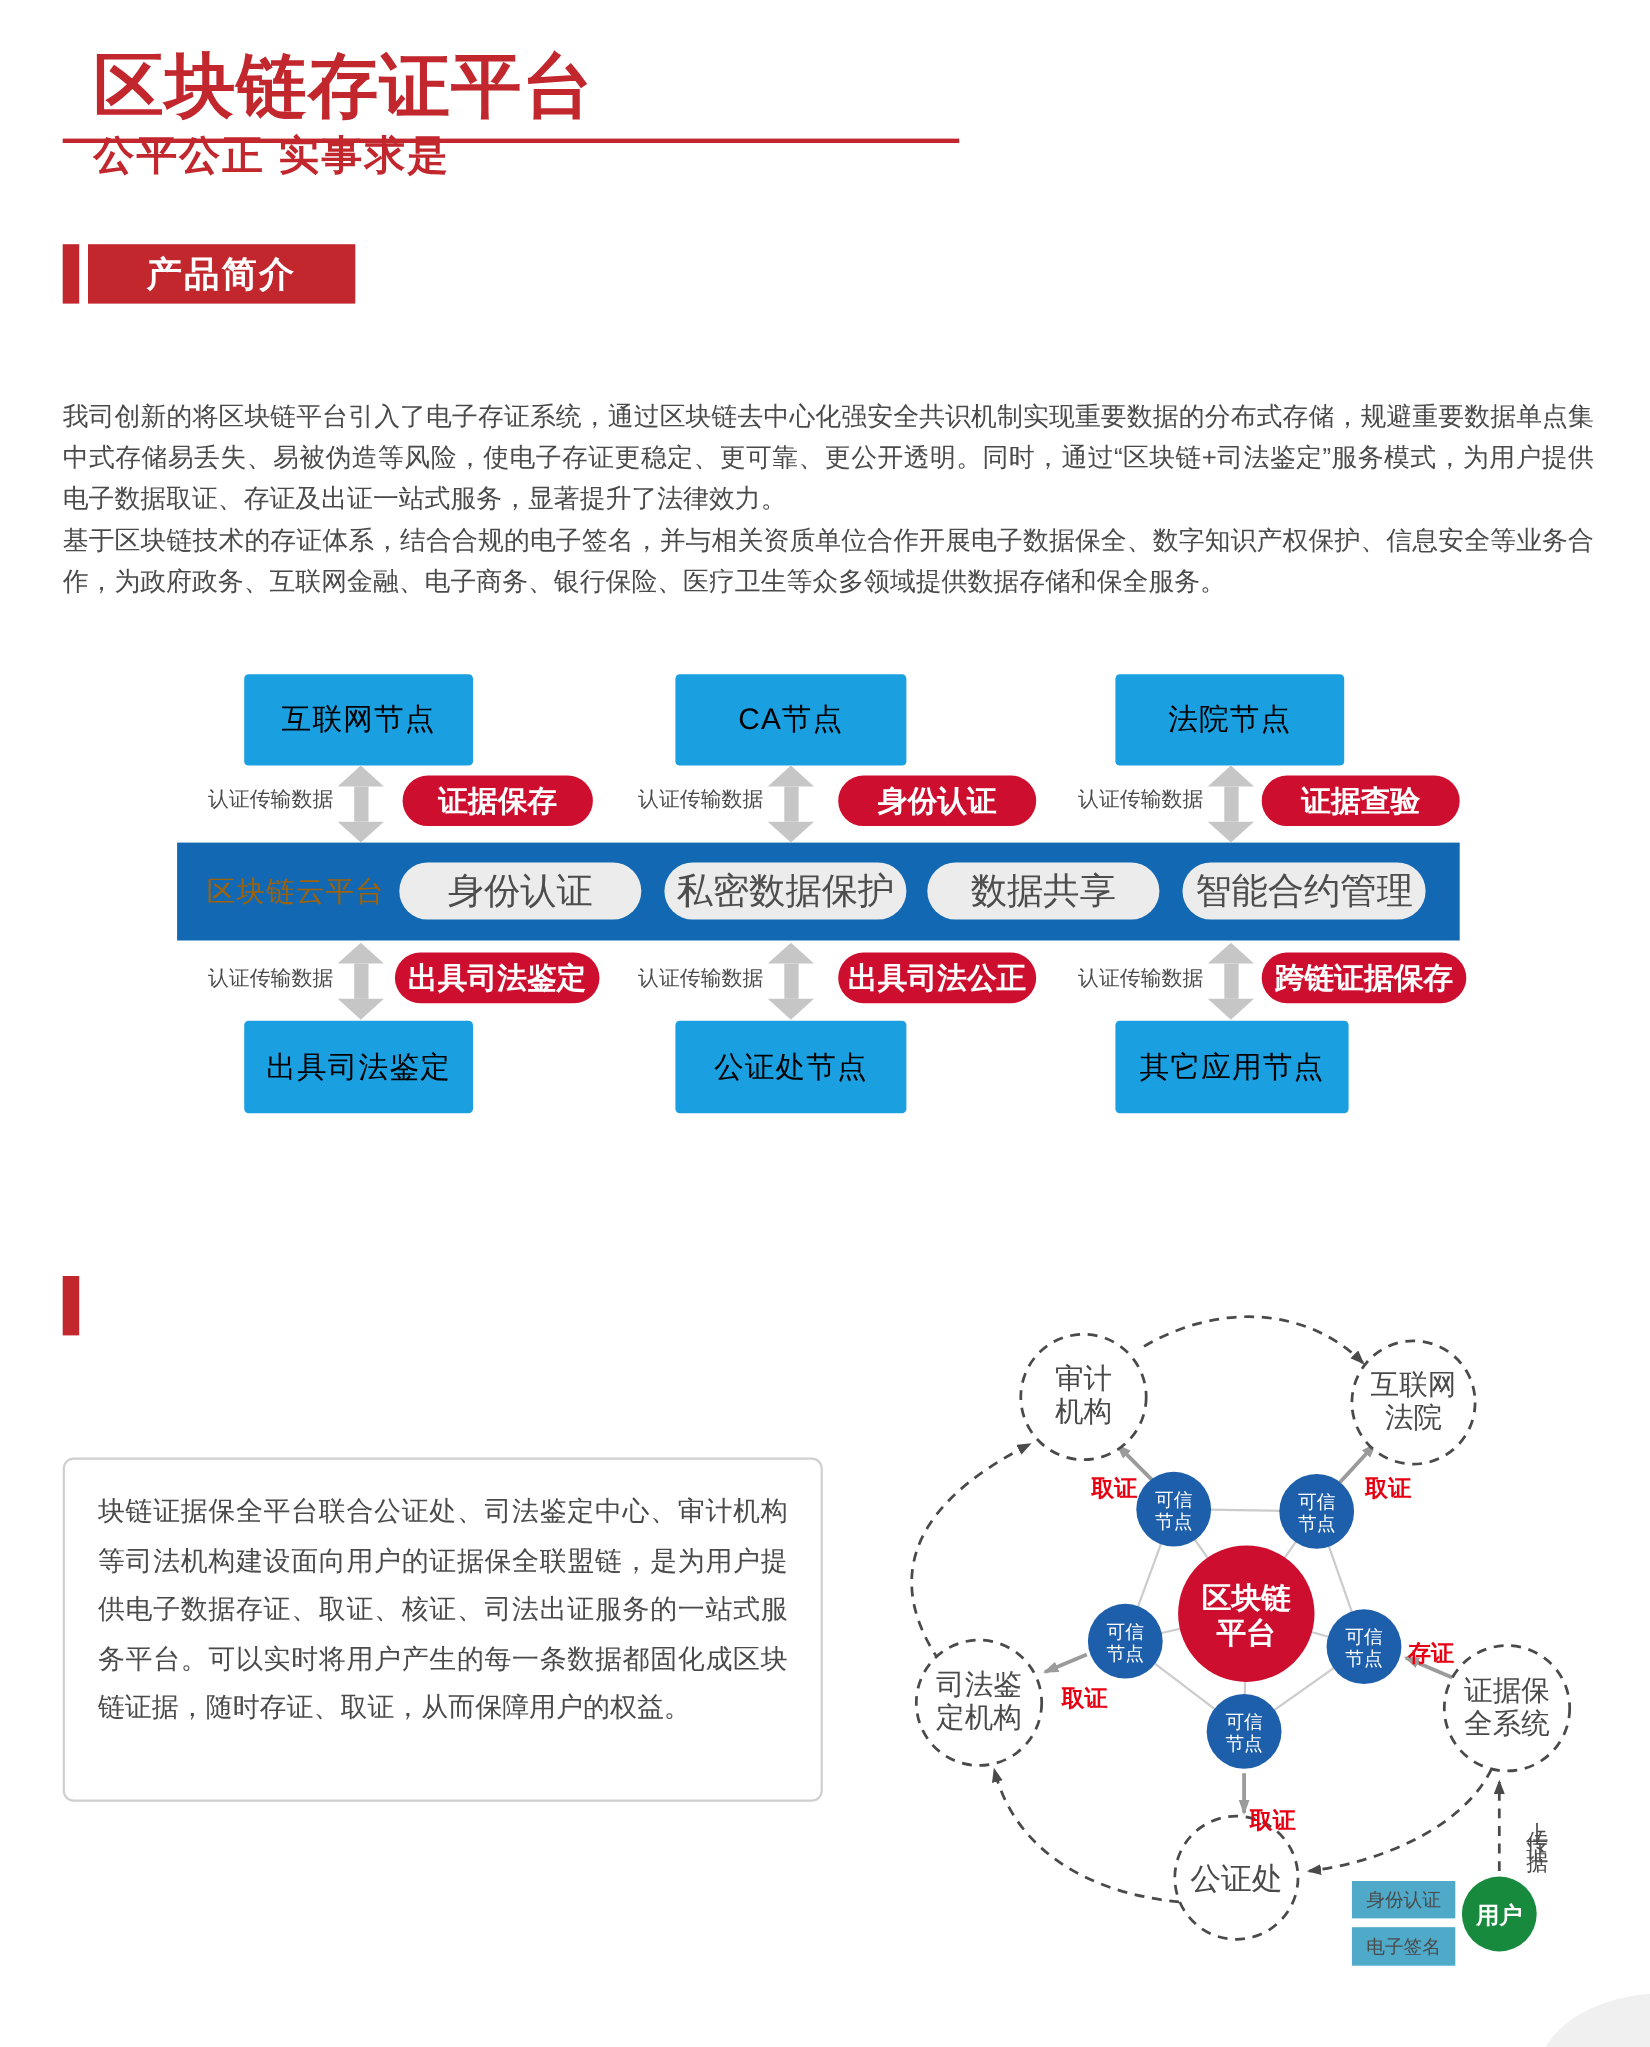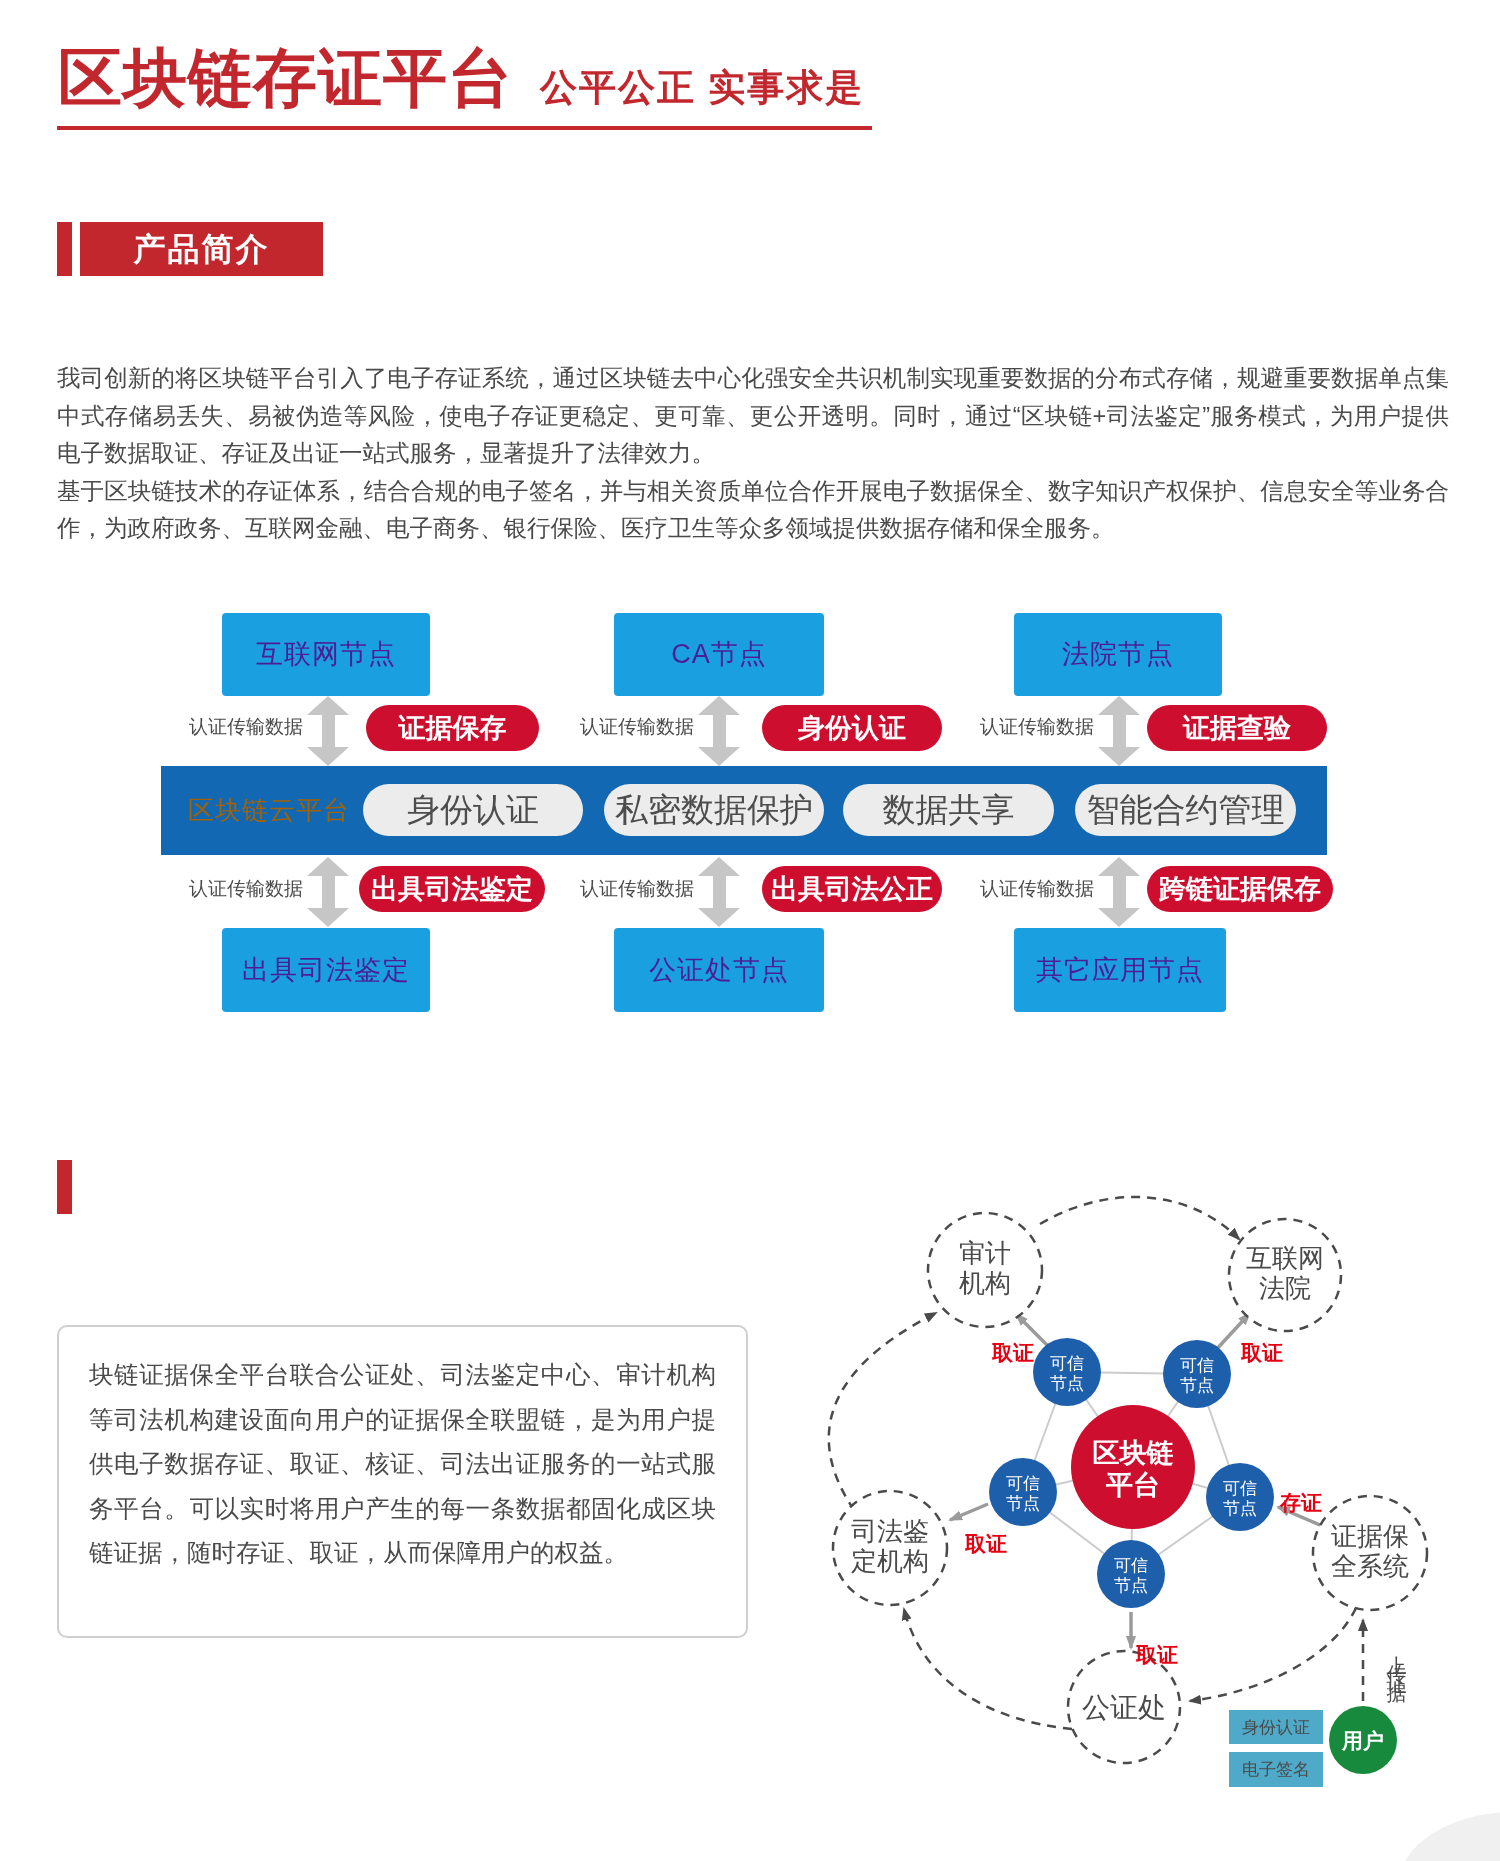--- a/index.html
+++ b/index.html
@@ -6,38 +6,38 @@
     --brand-red:#c1272d; --pill-red:#ce0e2e; --accent-red:#e60012;
     --sky-blue:#1aa0e1; --band-blue:#1268b3; --node-blue:#1e5fab;
     --user-green:#178a3d; --service-teal:#4fa9c8;
     --arrow-gray:#c6c6c6; --text-gray:#4a4a4a;
   }
   *{margin:0;padding:0;box-sizing:border-box;}
   body{background:#fff;font-family:"Liberation Sans","DejaVu Sans",sans-serif;}
   .page{position:relative;width:1500px;height:1861px;background:#fff;overflow:hidden;}
 
   
-  .titlebar{position:absolute;left:58px;top:40px;display:flex;align-items:baseline;}
+  .titlebar{position:absolute;left:58px;top:40px;display:flex;align-items:baseline;flex-direction:column;}
   .main-title{font-size:64px;font-weight:900;color:var(--brand-red);letter-spacing:1px;line-height:1.2;}
   .sub-title{font-size:37px;font-weight:700;color:var(--brand-red);margin-left:27px;letter-spacing:2px;}
   .title-underline{position:absolute;left:57px;top:126px;width:815px;height:4px;background:var(--brand-red);}
 
   
   .sec-bar{position:absolute;left:57px;width:15px;height:54px;background:var(--brand-red);}
   .sec-box{position:absolute;left:80px;width:243px;height:54px;background:var(--brand-red);
            color:#fff;font-size:32px;font-weight:700;text-align:center;line-height:54px;letter-spacing:2px;}
 
   
   .intro-text{position:absolute;left:57px;top:360px;width:1392px;font-size:23.5px;
               line-height:37.6px;color:var(--text-gray);text-align:justify;}
   .intro-text p{margin:0;}
 
   
   .pnode{position:absolute;height:83px;background:var(--sky-blue);border-radius:4px;
-         color:#4c1d95;font-size:27px;text-align:center;line-height:83px;letter-spacing:1px;}
+         color:#000000;font-size:27px;text-align:center;line-height:83px;letter-spacing:1px;}
   .band{position:absolute;left:161px;top:766px;width:1166px;height:89px;background:var(--band-blue);}
   .band-label{position:absolute;left:172px;top:766px;height:89px;line-height:89px;
               color:#a16207;font-size:26px;letter-spacing:1px;margin-left:16px;}
   .cap-pill{position:absolute;top:784px;height:52px;background:#ececec;border-radius:27px;
             color:#4d4d4d;font-size:33px;text-align:center;line-height:52px;}
   .red-pill{position:absolute;height:46px;background:var(--pill-red);border-radius:23px;
             color:#fff;font-size:27px;font-weight:700;text-align:center;line-height:46px;}
   .link-label{position:absolute;width:120px;font-size:19px;color:var(--text-gray);text-align:right;}
   .varrow{position:absolute;width:44px;display:flex;flex-direction:column;align-items:center;}
   .tri-up{width:0;height:0;border-left:21px solid transparent;border-right:21px solid transparent;

